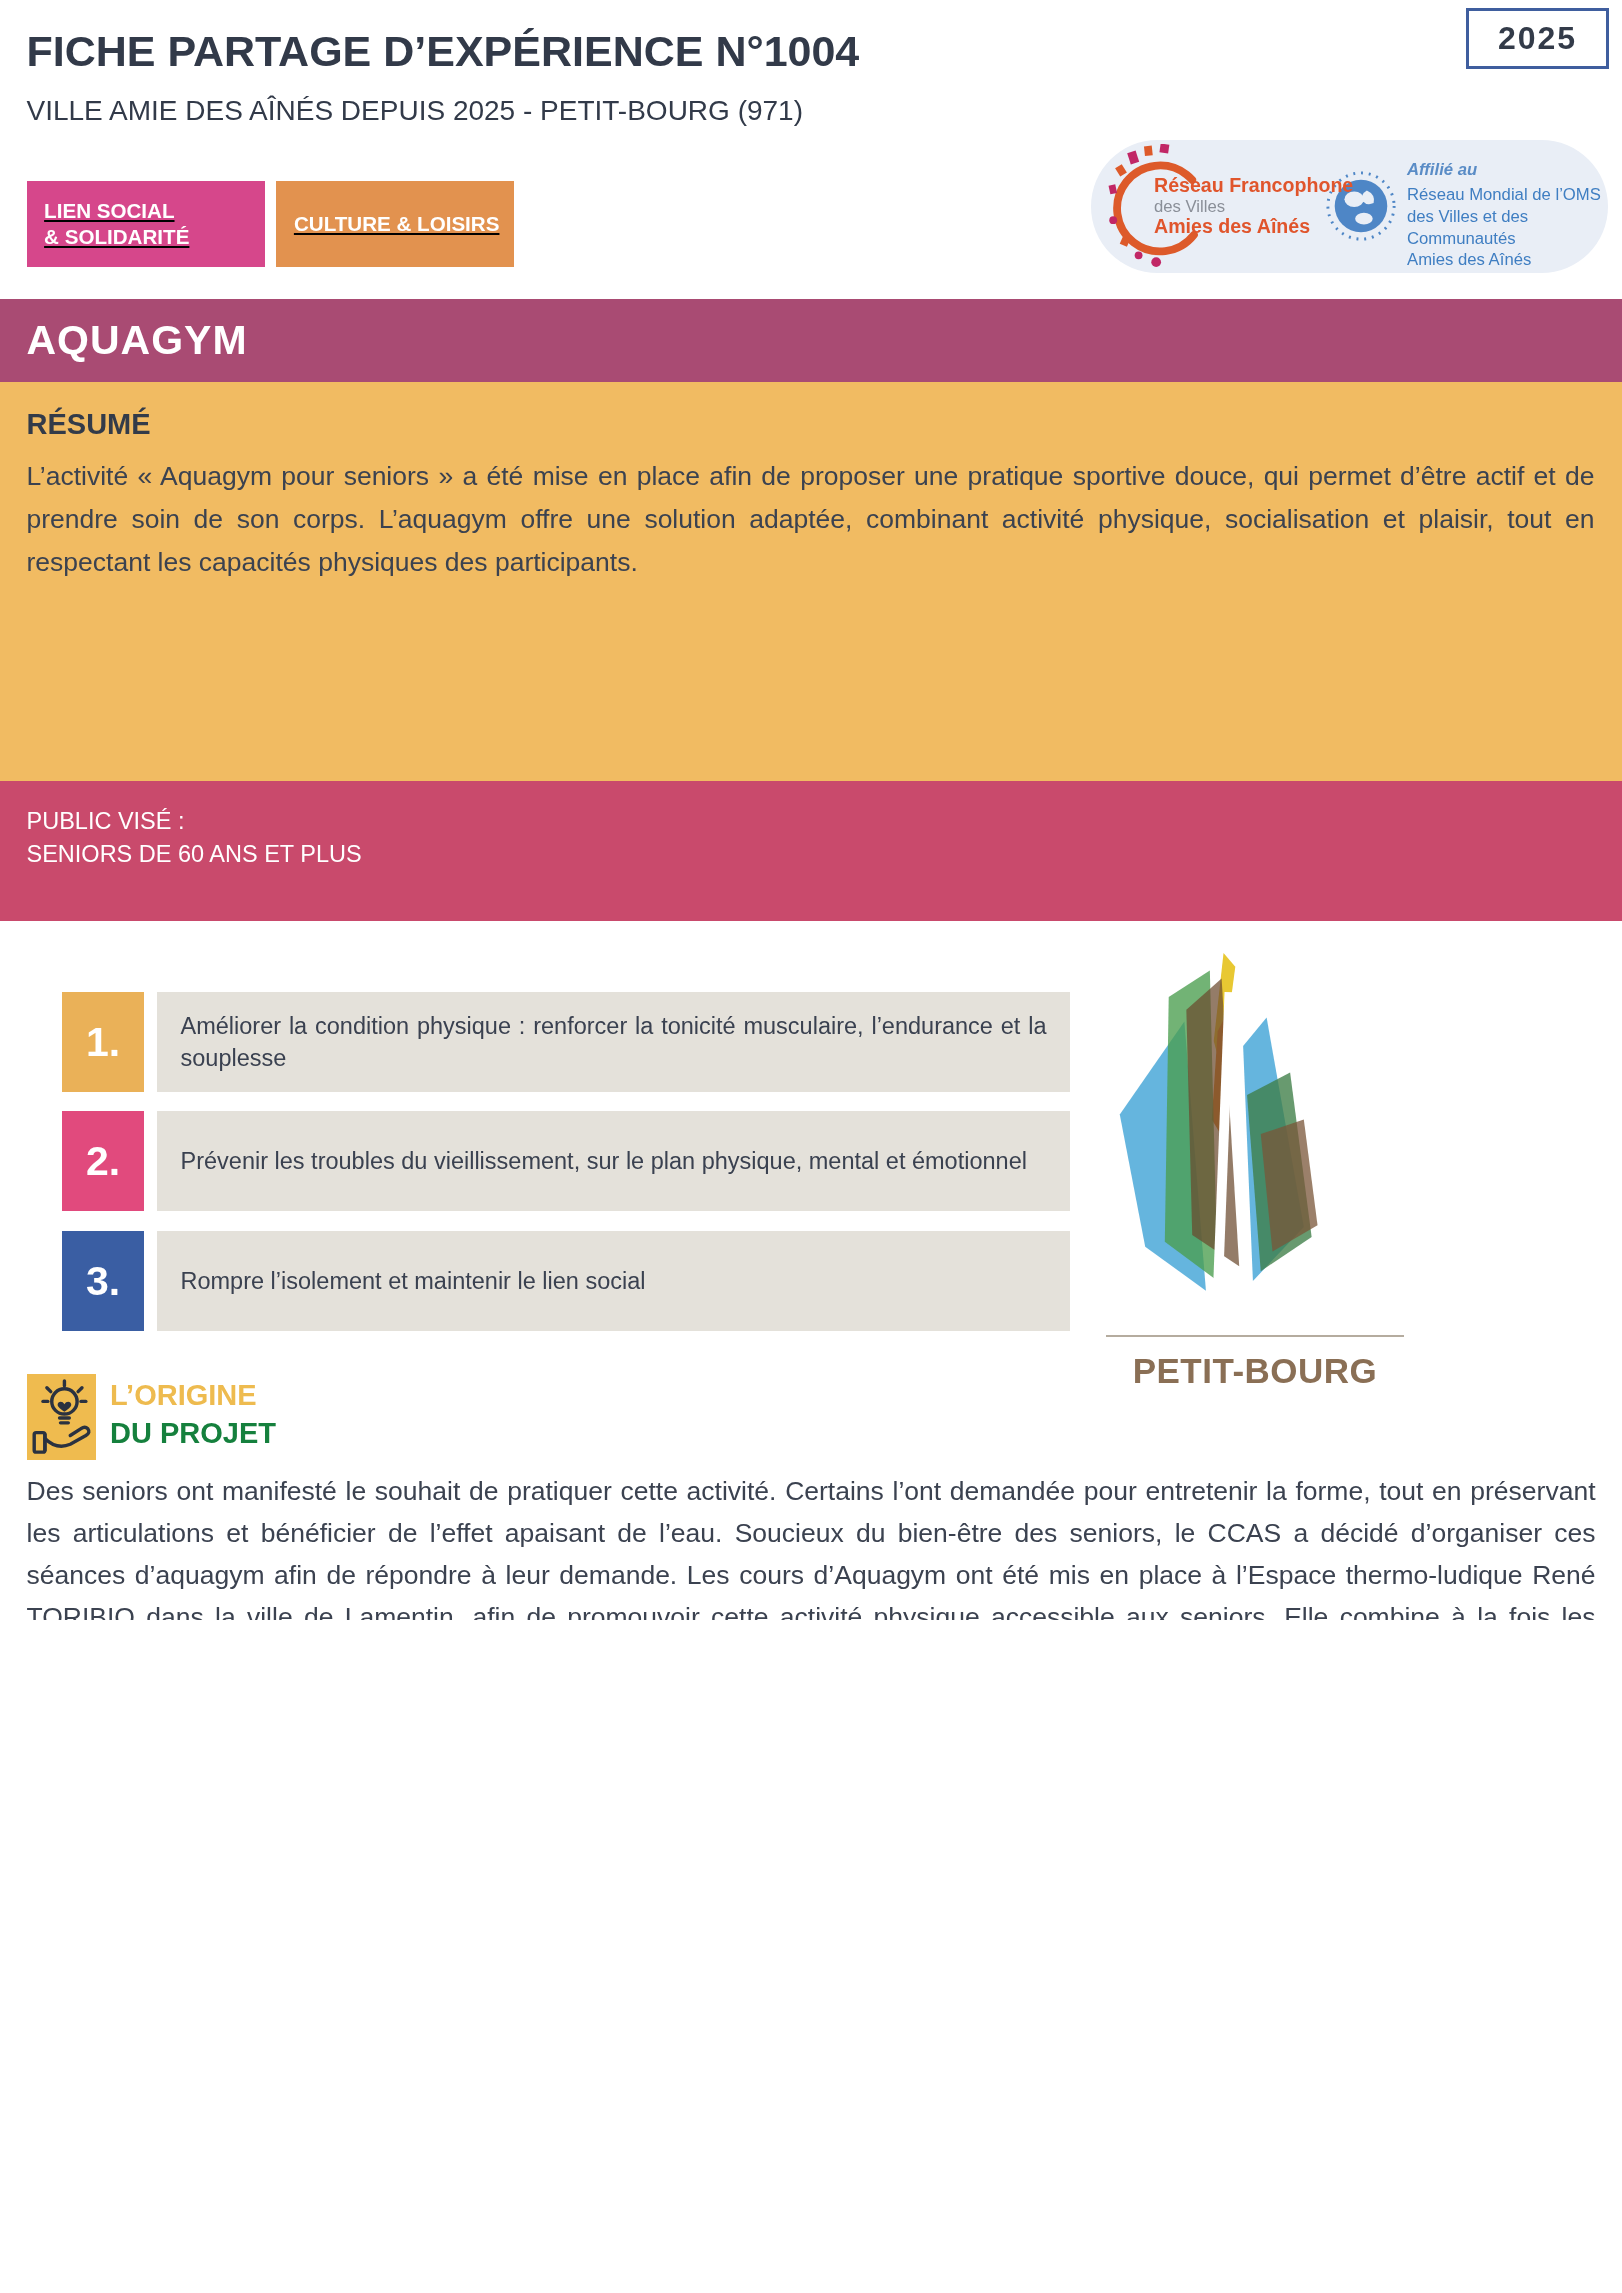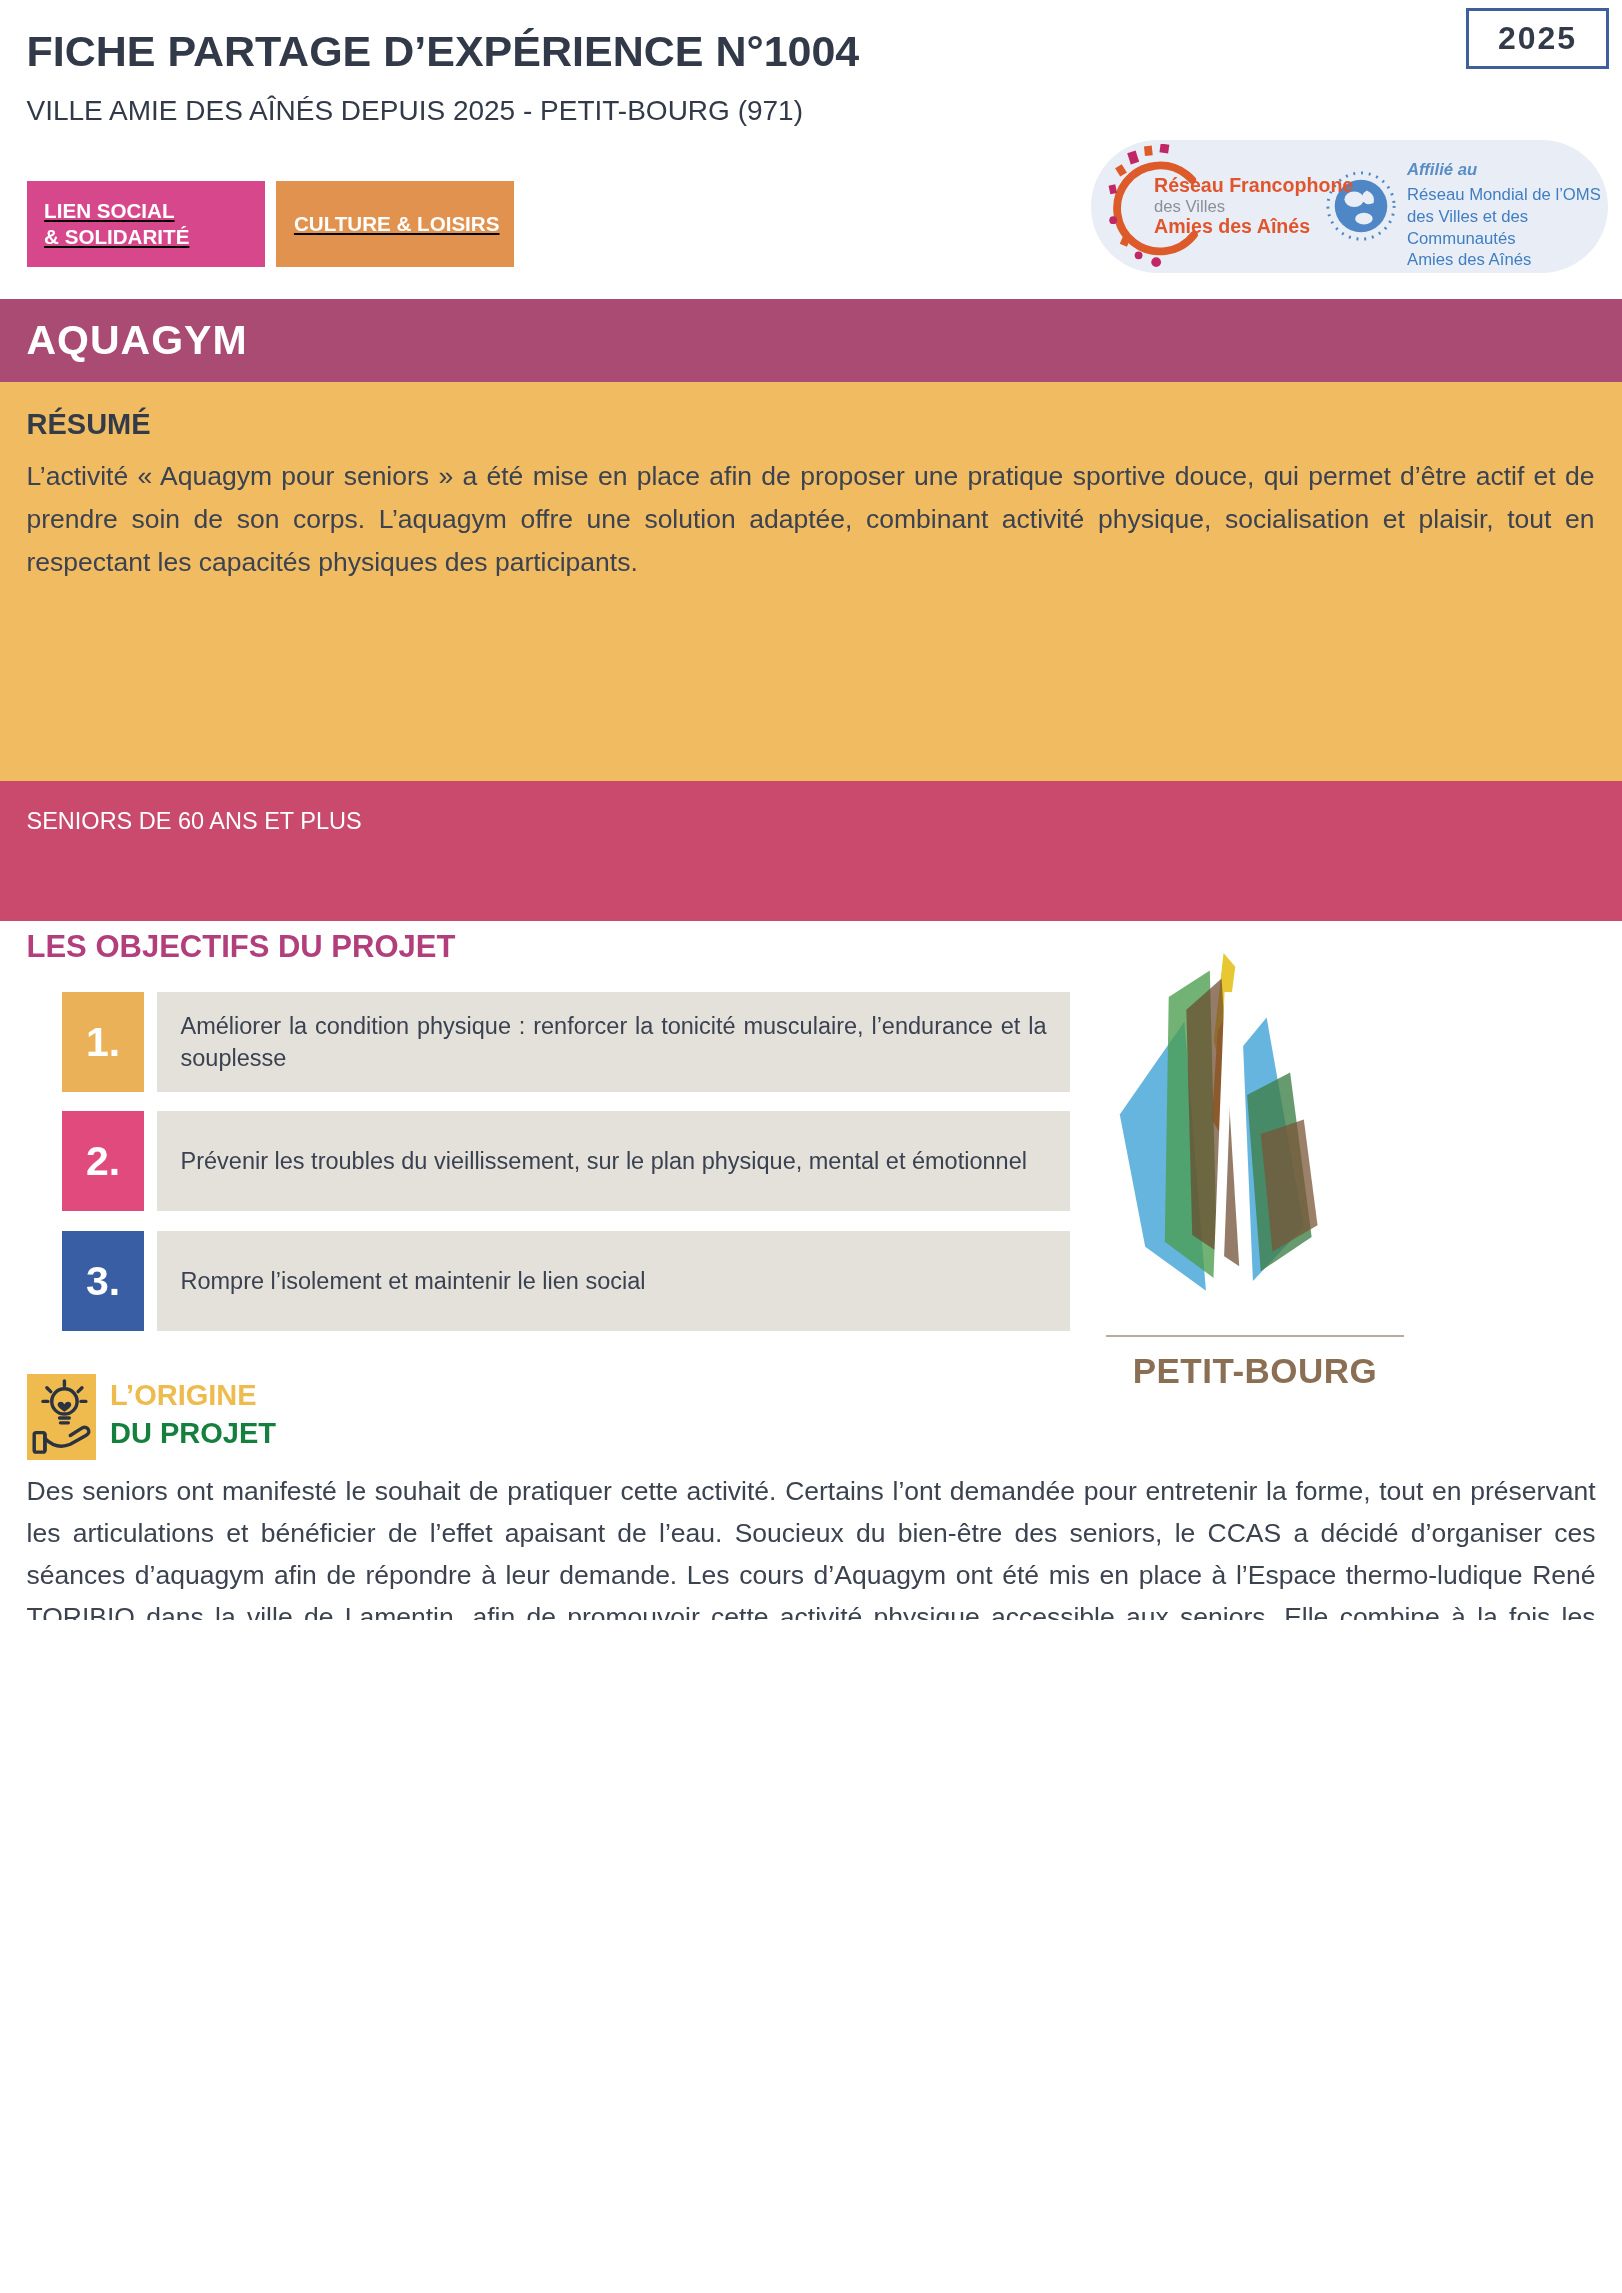--- a/index.html
+++ b/index.html
@@ -130,24 +130,24 @@
   <div class="banner" style="background-color: rgb(169, 75, 115);">
     <span>AQUAGYM</span>
   </div>
 
   <div class="yellow-section" style="background-color: rgb(241, 187, 98);">
     <h2 class="resume-heading">RÉSUMÉ</h2>
     <p class="resume-text">L’activité « Aquagym pour seniors » a été mise en place afin de proposer une pratique sportive douce, qui permet d’être actif et de prendre soin de son corps. L’aquagym offre une solution adaptée, combinant activité physique, socialisation et plaisir, tout en respectant les capacités physiques des participants.</p>
   </div>
 
   <div class="pink-band" style="background-color: rgb(201, 74, 108);">
+    <div>PUBLIC VISÉ :</div>
     <div>SENIORS DE 60 ANS ET PLUS</div>
   </div>
 
-  <h2 class="objectives-heading">LES OBJECTIFS DU PROJET</h2>
 
   <div class="objective-row obj-1">
     <div class="num-box" style="background-color: rgb(234, 177, 88);">1.</div>
     <div class="obj-text-box">
       <p>Améliorer la condition physique : renforcer la tonicité musculaire, l’endurance et la souplesse</p>
     </div>
   </div>
   <div class="objective-row obj-2">
     <div class="num-box" style="background-color: rgb(225, 74, 125);">2.</div>
     <div class="obj-text-box">

